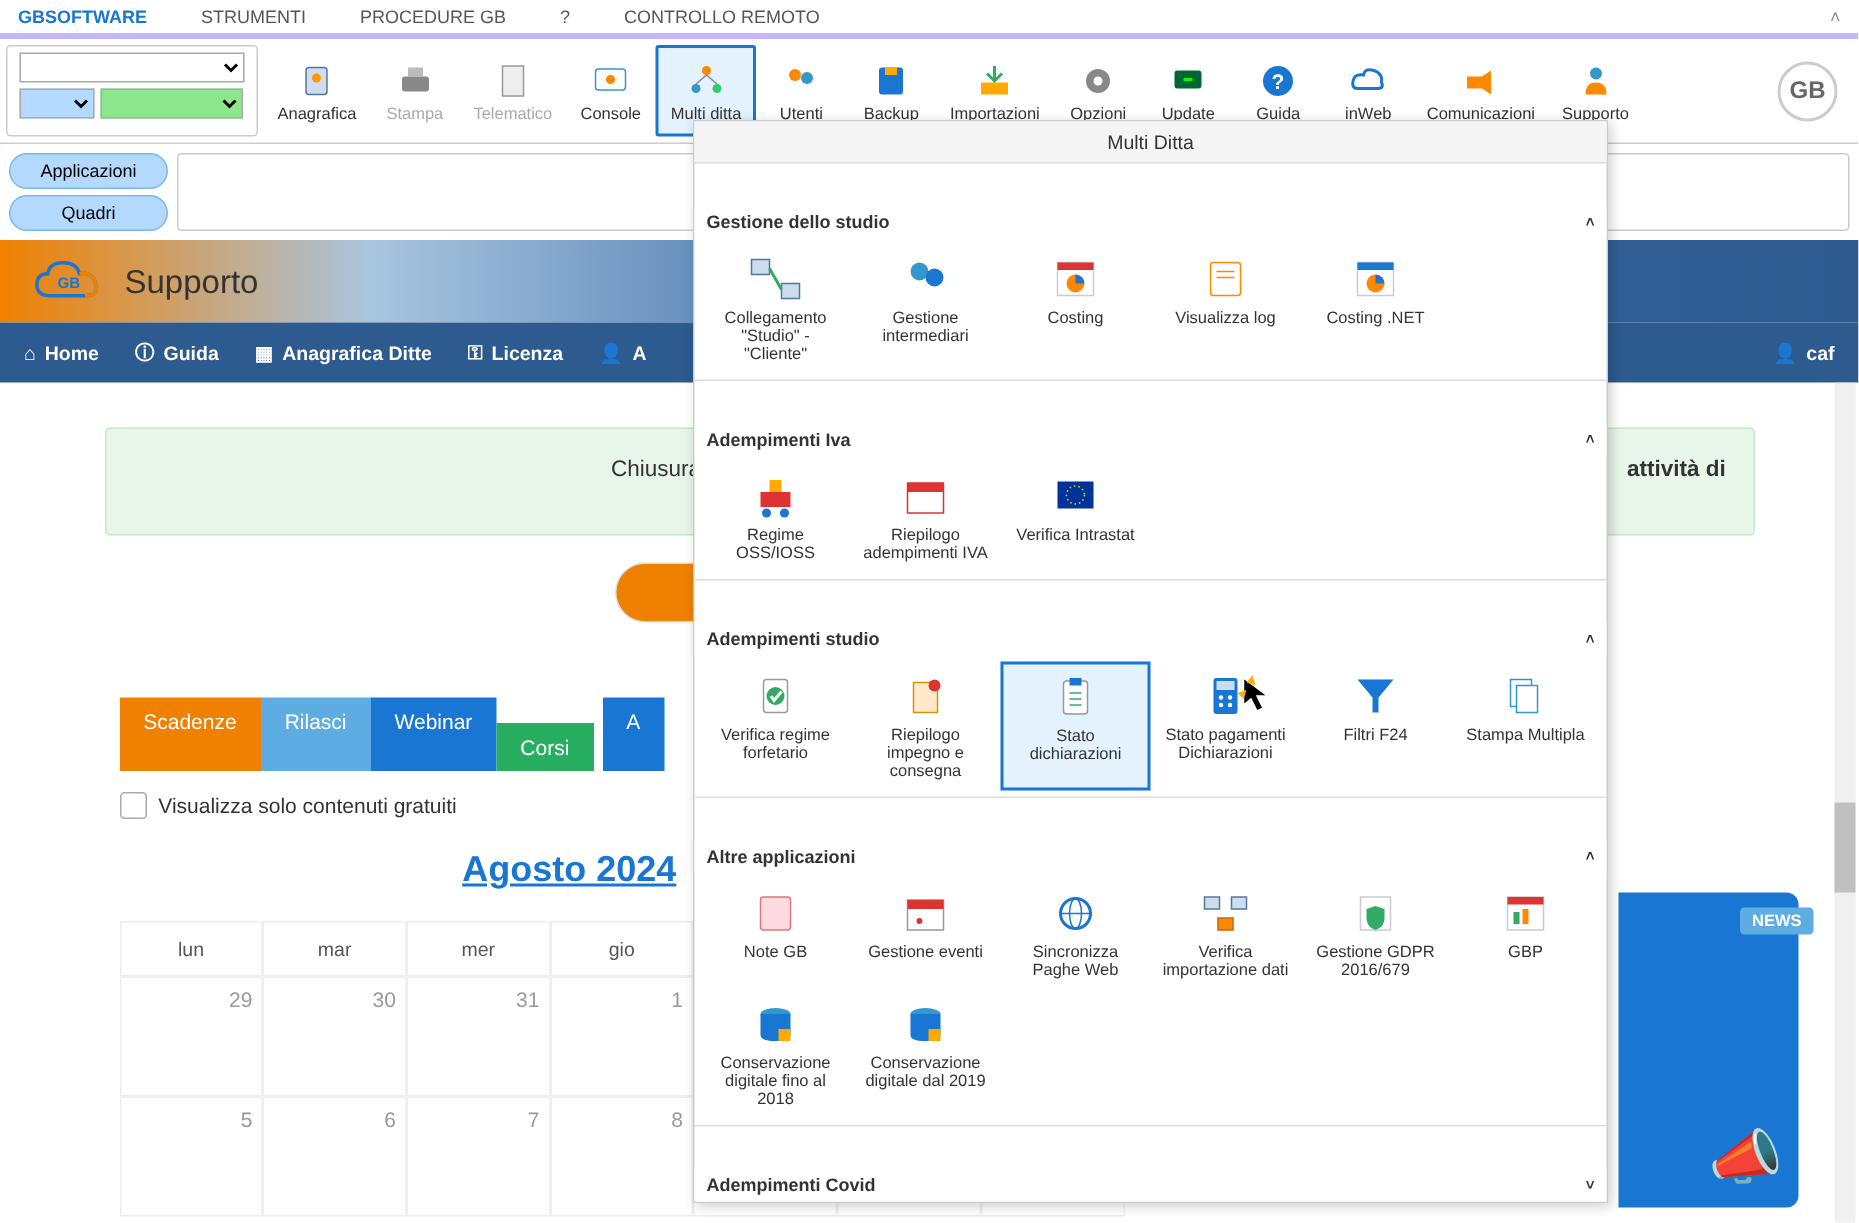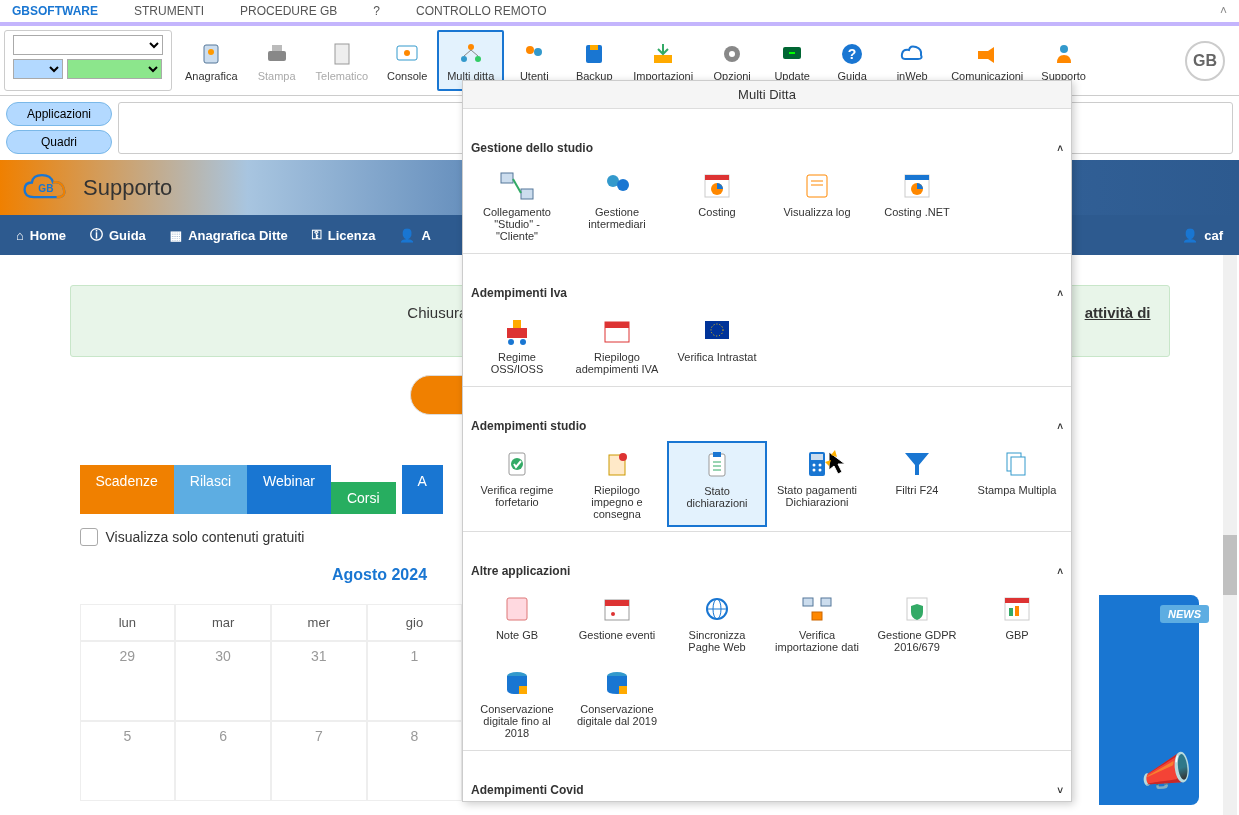--- a/index.html
+++ b/index.html
@@ -35,46 +35,46 @@
   .banner { background: linear-gradient(to right, #f08000 0%, #a8c5e0 20%, #3a6ba5 50%, #2d5a8f 100%); height: 55px; display: flex; align-items: center; padding: 0 20px; }
   .banner-logo { display: flex; align-items: center; gap: 8px; }
   .banner-logo-cloud { width: 55px; height: 38px; position: relative; }
   .banner-title { font-size: 22px; font-weight: 500; color: #333; }
   .navbar { background: #2d5a8f; color: #fff; display: flex; align-items: center; padding: 0 16px; height: 40px; gap: 24px; font-size: 13px; font-weight: bold; }
   .navbar-item { display: flex; align-items: center; gap: 6px; cursor: pointer; }
   .navbar-user { margin-left: auto; }
 
   
   .notice-box { width: 1100px; max-width: calc(100% - 60px); background: #e8f5e9; border: 1px solid #c8e6c9; border-radius: 3px; padding: 18px; text-align: center; font-size: 15px; color: #333; position: absolute; top: 30px; left: 50%; transform: translateX(-50%); }
-  .notice-box b, .notice-box u { text-decoration: underline; font-weight: bold; }
+  .notice-box b, .notice-box u { font-weight: bold; }
 
   .below-notice { position: absolute; top: 120px; left: 50%; transform: translateX(-50%); width: 1080px; }
   .search-row { display: flex; justify-content: center; margin-bottom: 50px; }
   .search-pill { width: 420px; height: 40px; border-radius: 20px; background: #f08000; border: 1px solid #ddd; }
 
   .tab-row { display: flex; margin-bottom: 14px; }
   .tab-btn { padding: 8px 16px; color: #fff; font-size: 14px; cursor: pointer; }
   .tab-btn.t1 { background: #f08000; }
   .tab-btn.t2 { background: #5dade2; }
   .tab-btn.t3 { background: #1976d2; }
   .tab-btn.t4 { background: #27ae60; margin-top: 17px; }
   .tab-btn.t5 { background: #1976d2; }
 
   .check-row { display: flex; align-items: center; gap: 8px; margin-bottom: 20px; font-size: 14px; }
   .check-box { width: 18px; height: 18px; border: 1px solid #aaa; border-radius: 3px; }
 
   
-  .cal-title { font-size: 16px; color: #1976d2; font-weight: bold; text-align: center; width: 600px; margin-bottom: 20px; }
+  .cal-title { font-size: 24px; color: #1976d2; font-weight: bold; text-align: center; width: 600px; margin-bottom: 20px; text-decoration: underline; }
   .calendar { width: 670px; }
   .cal-head { display: flex; }
   .cal-head div { flex: 1; text-align: center; padding: 10px; border: 1px solid #eee; font-size: 13px; color: #555; }
   .cal-row { display: flex; }
-  .cal-row div { flex: 1; height: 80px; border: 1px solid #eee; text-align: center; padding: 6px; font-size: 14px; color: #999; }
-
-  .side-panel { position: absolute; right: 40px; top: 340px; width: 100px; height: 210px; background: #1976d2; border-radius: 0 8px 8px 0; font-style: italic; }
+  .cal-row div { flex: 1; height: 80px; border: 1px solid #eee; text-align: right; padding: 6px; font-size: 14px; color: #999; }
+
+  .side-panel { position: absolute; right: 40px; top: 340px; width: 120px; height: 210px; background: #1976d2; border-radius: 0 8px 8px 0; }
   .side-news { position: absolute; top: 10px; right: -10px; background: #5dade2; color: #fff; padding: 3px 8px; border-radius: 3px; font-size: 11px; font-weight: bold; }
   .side-horn { position: absolute; bottom: 10px; right: 10px; font-size: 40px; }
 
   
   .dropdown-panel { position: absolute; left: 462px; top: 80px; width: 610px; background: #fff; border: 1px solid #ccc; box-shadow: 2px 2px 8px rgba(0,0,0,0.2); z-index: 100; }
   .dropdown-title { background: #f5f5f5; padding: 6px; text-align: center; font-size: 13px; border-bottom: 1px solid #ddd; }
   .dropdown-section-head { display: flex; align-items: center; padding: 4px 8px; font-weight: bold; font-size: 12px; background: #fff; cursor: pointer; margin-top: 28px; }
   .dropdown-section-head .chev { margin-left: auto; font-size: 10px; }
   .dropdown-grid { display: flex; flex-wrap: wrap; padding: 4px; border-bottom: 1px solid #ddd; }
   .dropdown-item { width: 100px; display: flex; flex-direction: column; align-items: center; padding: 6px 4px; cursor: pointer; font-size: 11px; text-align: center; border: 1px solid transparent; }

